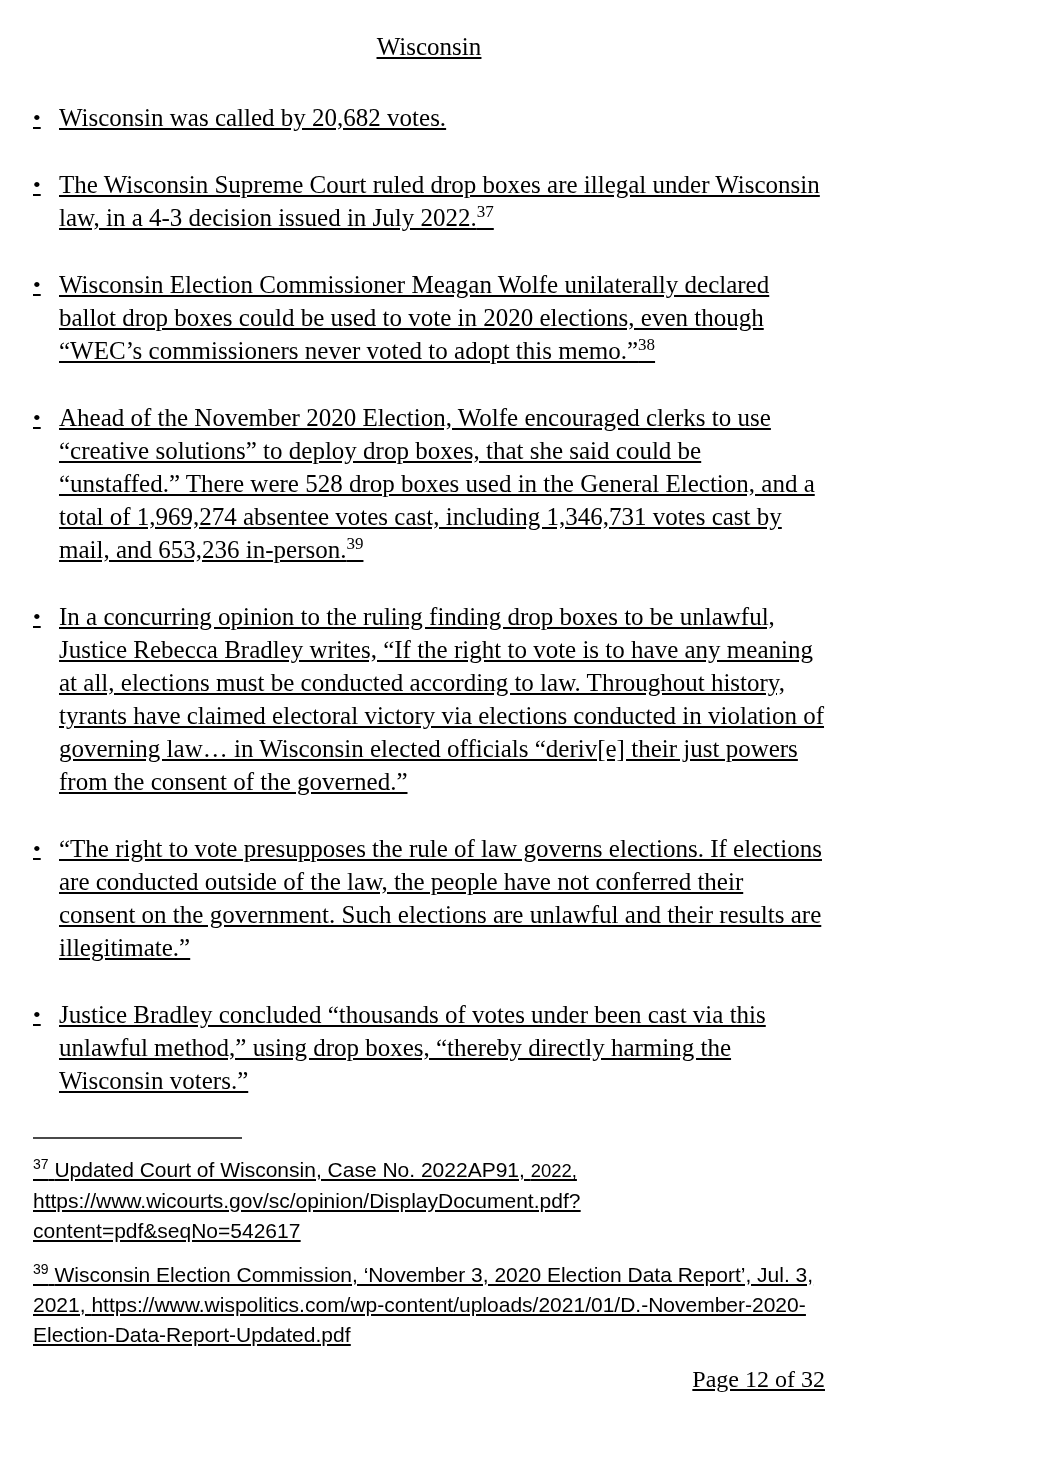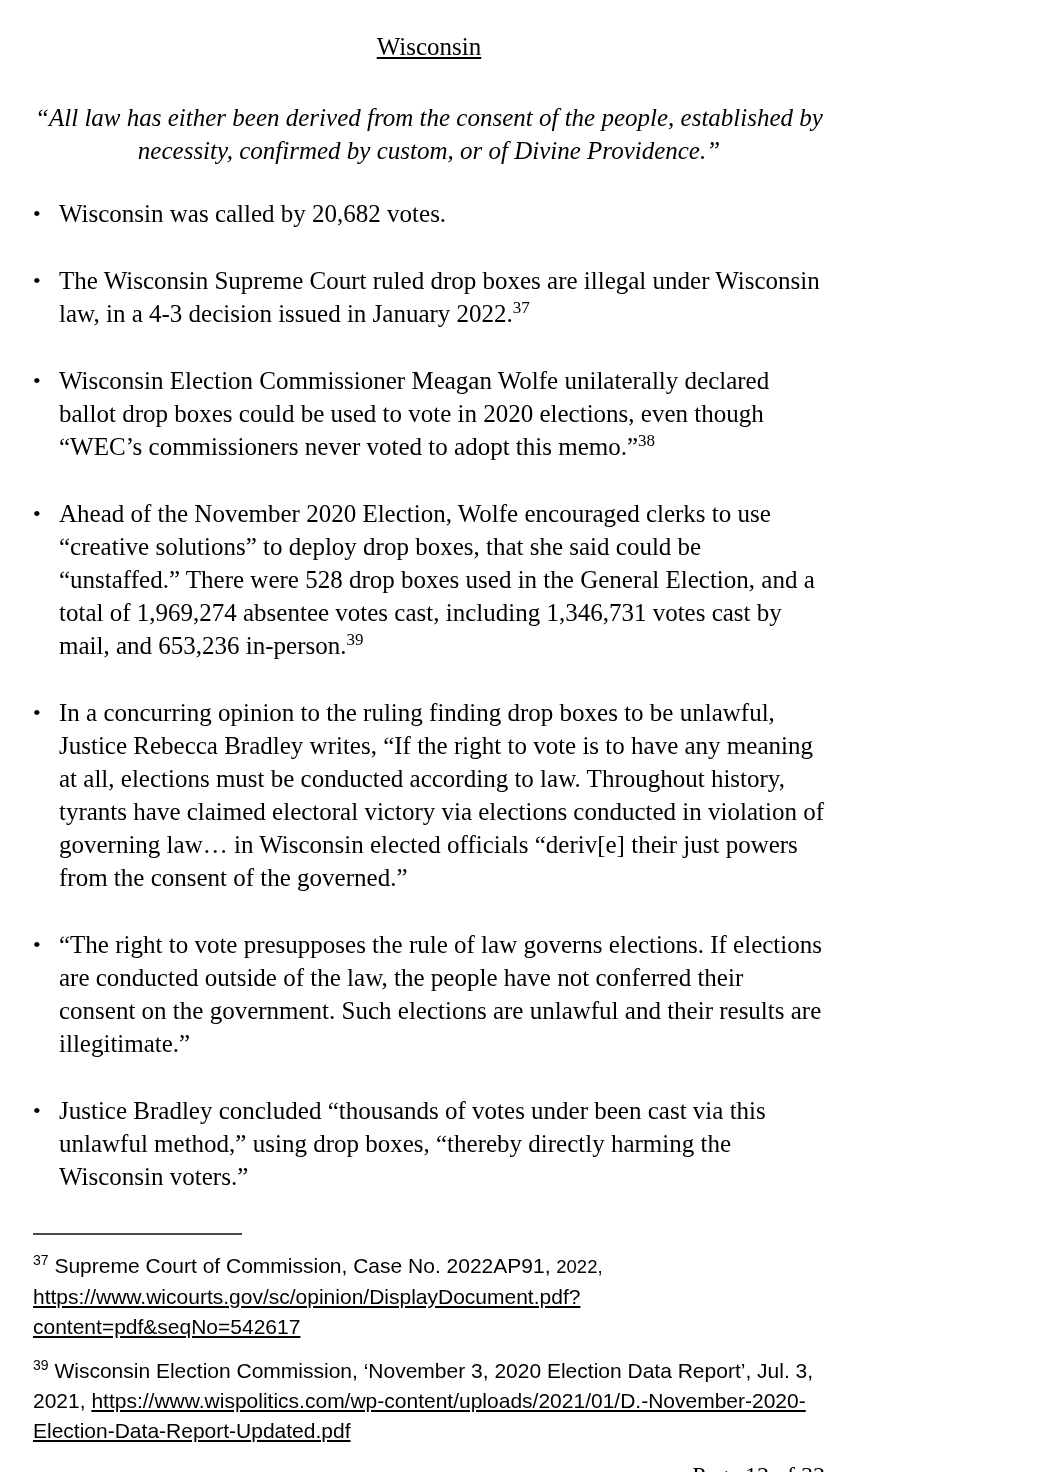--- a/index.html
+++ b/index.html
@@ -10,20 +10,21 @@
   .page {
     position: relative;
     width: 860px;
     height: 1472px;
     box-sizing: border-box;
     padding: 30px 35px 0 33px;
     background: #ffffff;
     color: #000000;
     font-family: "Liberation Serif", serif;
     overflow: hidden;
+    text-decoration: underline;
   }
   .title {
     margin: 0 0 38px 0;
     font-size: 25px;
     line-height: 33px;
     font-weight: normal;
     text-align: center;
     text-decoration: underline;
   }
   .quote {
@@ -88,30 +89,29 @@
     text-align: right;
   }
 </style>
 </head>
 <body>
 
 <div class="page">
 
   <h1 class="title">Wisconsin</h1>
 
-  <p class="quote"><span>“All law has either been derived from the consent of the people, established by</span><br><span>necessity, confirmed by custom, or of Divine Providence.”</span></p>
 
   <ul class="bullets">
     <li>
         <span class="marker">•</span>
         <span class="btext"><span>Wisconsin was called by 20,682 votes.</span><sup></sup></span>
       </li>
     <li>
         <span class="marker">•</span>
-        <span class="btext"><span>The Wisconsin Supreme Court ruled drop boxes are illegal under Wisconsin law, in a 4-3 decision issued in January 2022.</span><sup>37</sup></span>
+        <span class="btext"><span>The Wisconsin Supreme Court ruled drop boxes are illegal under Wisconsin law, in a 4-3 decision issued in July 2022.</span><sup>37</sup></span>
       </li>
     <li>
         <span class="marker">•</span>
         <span class="btext"><span>Wisconsin Election Commissioner Meagan Wolfe unilaterally declared ballot drop boxes could be used to vote in 2020 elections, even though “WEC’s commissioners never voted to adopt this memo.”</span><sup>38</sup></span>
       </li>
     <li>
         <span class="marker">•</span>
         <span class="btext"><span>Ahead of the November 2020 Election, Wolfe encouraged clerks to use “creative solutions” to deploy drop boxes, that she said could be “unstaffed.” There were 528 drop boxes used in the General Election, and a total of 1,969,274 absentee votes cast, including 1,346,731 votes cast by mail, and 653,236 in-person.</span><sup>39</sup></span>
       </li>
     <li>
@@ -123,20 +123,20 @@
         <span class="btext"><span>“The right to vote presupposes the rule of law governs elections. If elections are conducted outside of the law, the people have not conferred their consent on the government. Such elections are unlawful and their results are illegitimate.”</span><sup></sup></span>
       </li>
     <li>
         <span class="marker">•</span>
         <span class="btext"><span>Justice Bradley concluded “thousands of votes under been cast via this unlawful method,” using drop boxes, “thereby directly harming the Wisconsin voters.”</span><sup></sup></span>
       </li>
   </ul>
 
   <div class="fnrule"></div>
 
-  <div class="footnote"><sup>37</sup> <span>Supreme Court of Commission, Case No. 2022AP91, </span><span class="fn-small">2022, </span><a class="fn-link">https://www.wicourts.gov/sc/​opinion/DisplayDocument.pdf?content=pdf&amp;seqNo=542617</a></div>
+  <div class="footnote"><sup>37</sup> <span>Updated Court of Wisconsin, Case No. 2022AP91, </span><span class="fn-small">2022, </span><a class="fn-link">https://www.wicourts.gov/sc/​opinion/DisplayDocument.pdf?content=pdf&amp;seqNo=542617</a></div>
 
 
   <div class="footnote"><sup>39</sup> <span>Wisconsin Election Commission, ‘November 3, 2020 Election Data Report’, Jul. 3, 2021, </span><a class="fn-link">https://​www.wispolitics.com/wp-content/uploads/2021/01/D.-November-2020-Election-Data-Report-​Updated.pdf</a></div>
 
   <div class="footer">Page 12 of 32</div>
 
 </div>
 
 </body></html>

